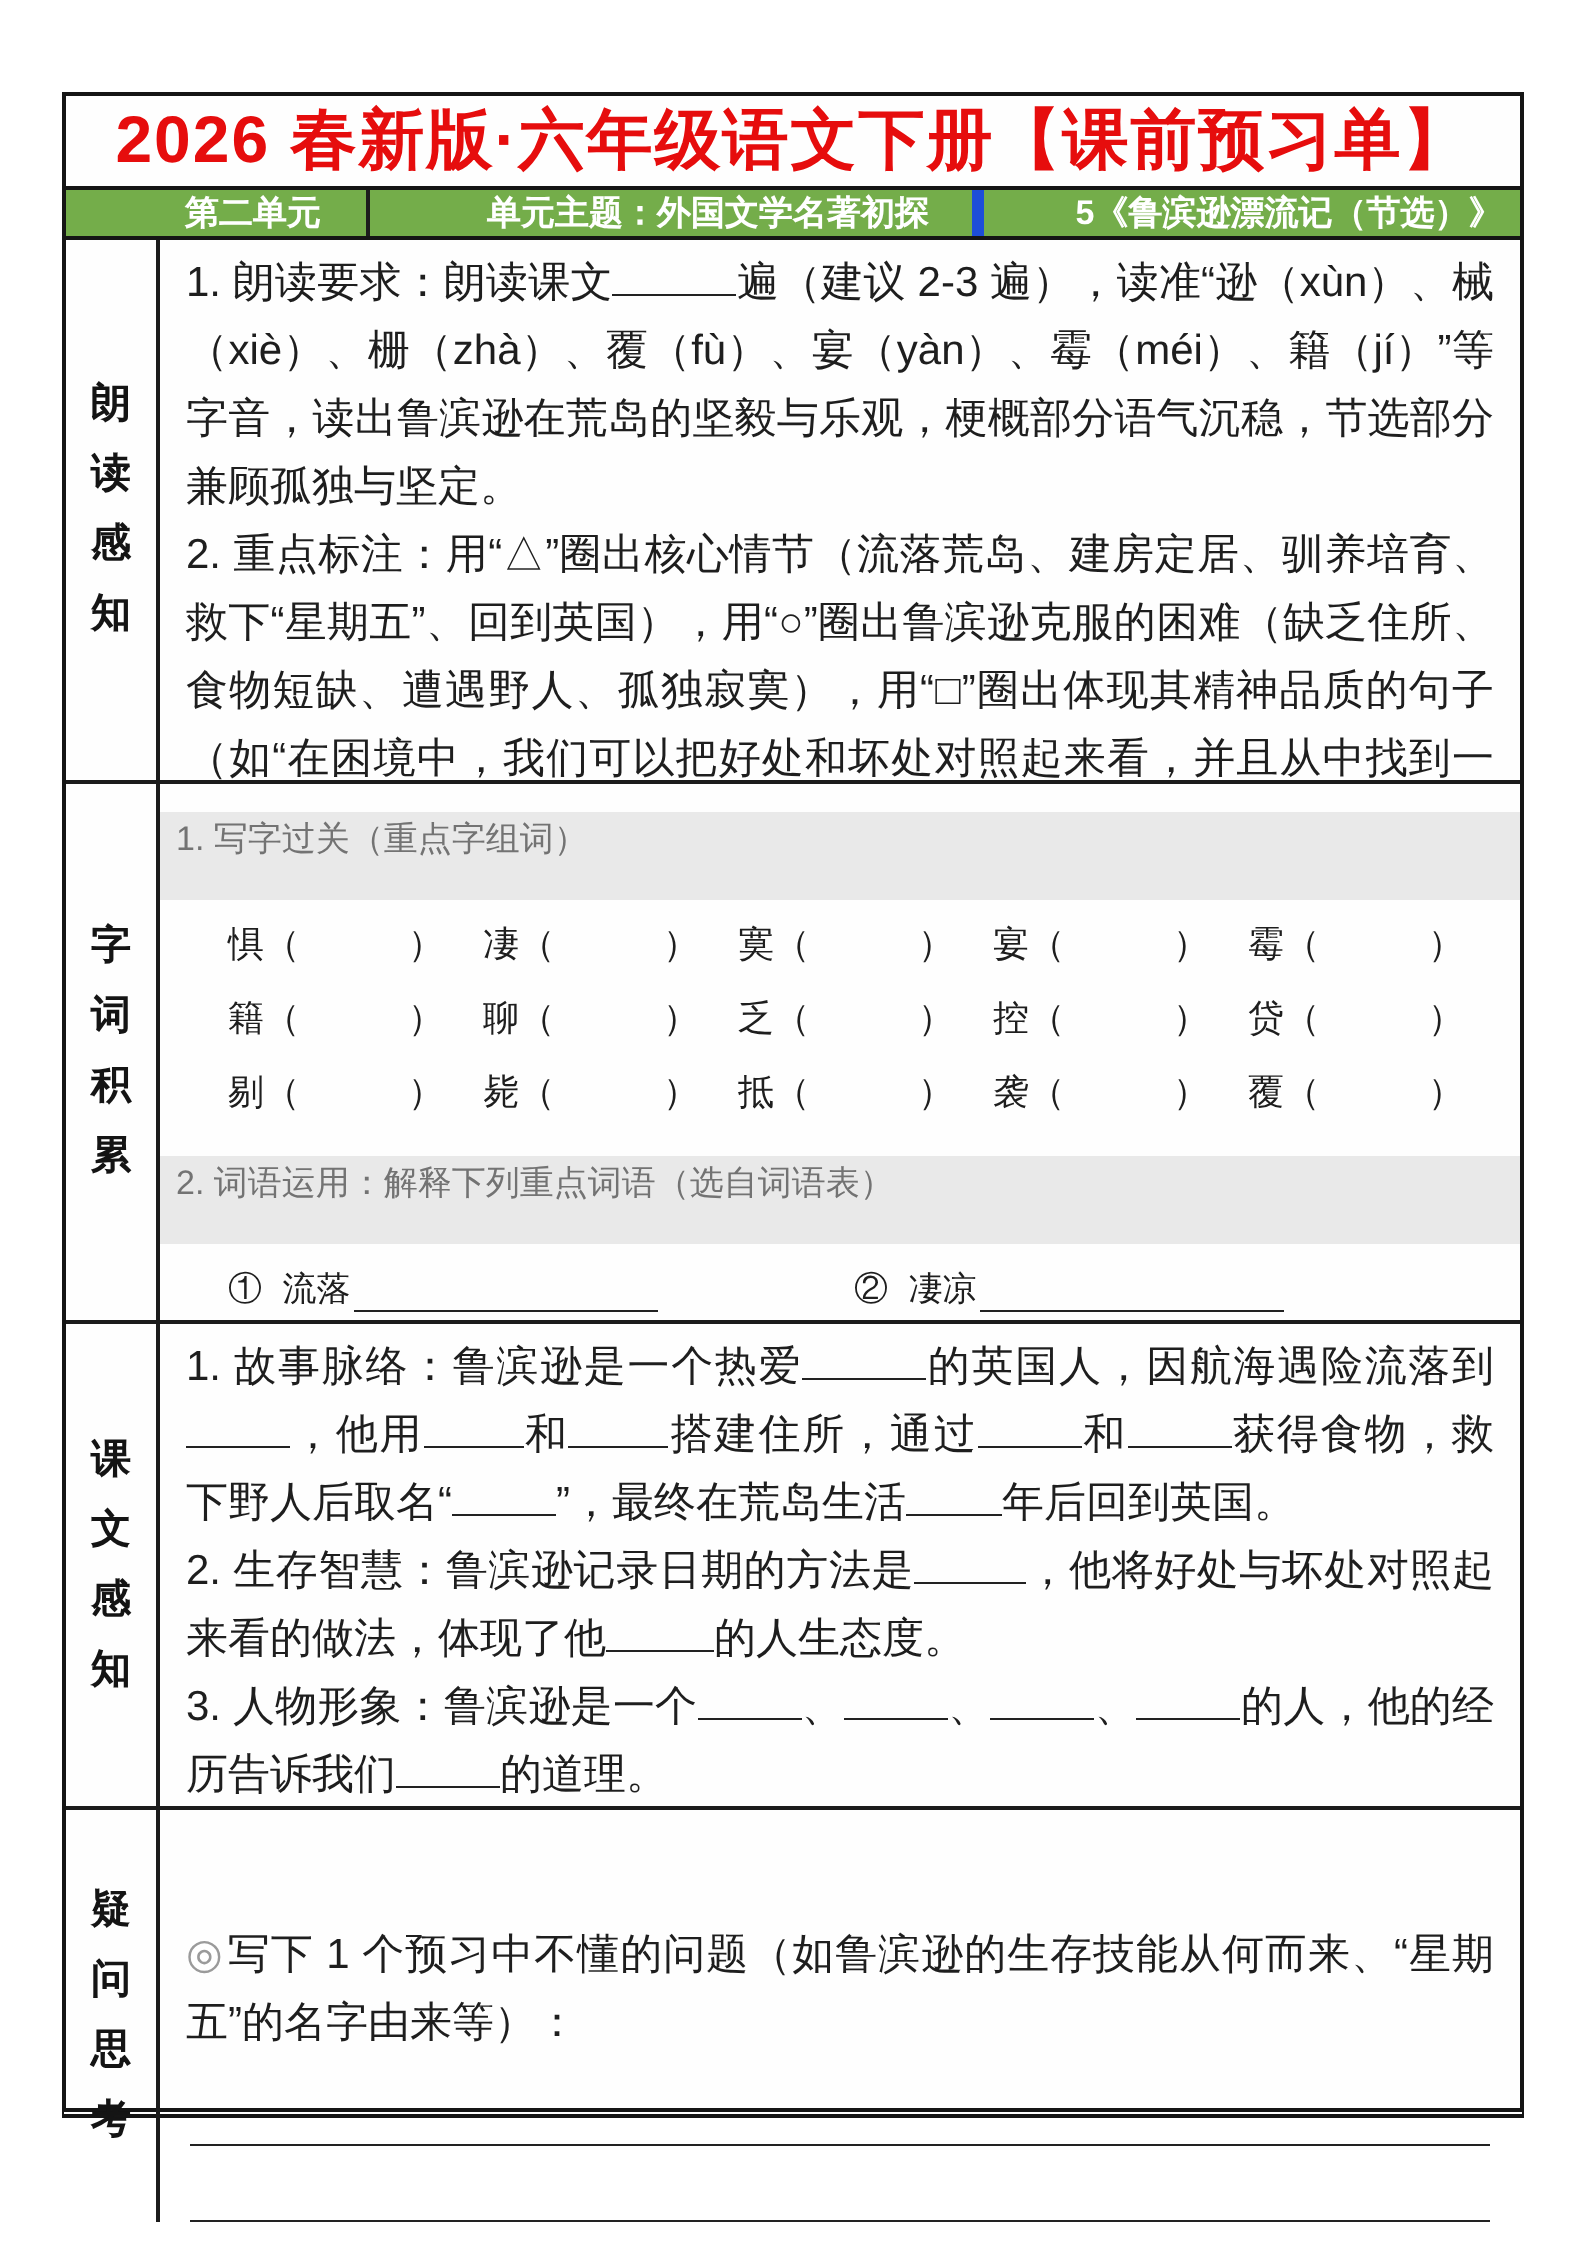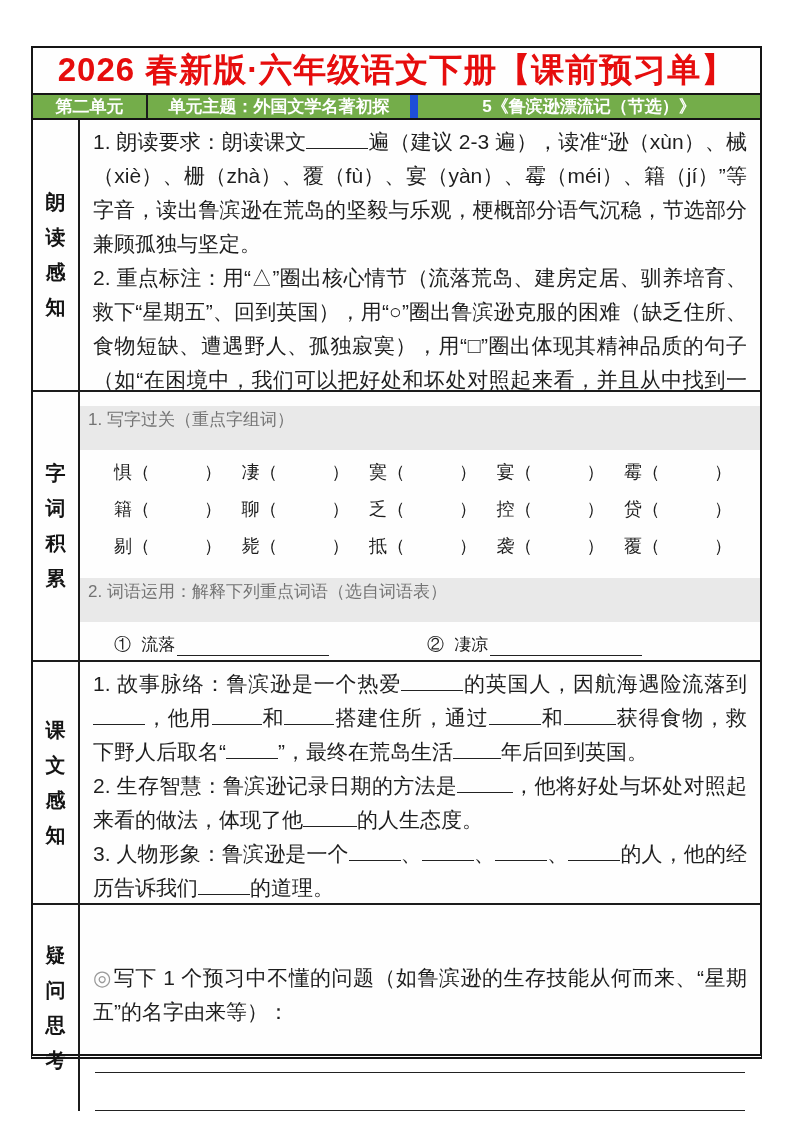--- a/index.html
+++ b/index.html
@@ -11,23 +11,23 @@
     display: flex; flex-direction: column; background: #fefefe; }
 
   
   .title-row { height: 56px; display: flex; align-items: center; justify-content: center;
     border-bottom: 2px solid #151515; }
   .title-text { color: #e60d0d; font-size: 33px; font-weight: 800; letter-spacing: 1px; white-space: nowrap; }
 
   
   .unit-bar { height: 34px; display: flex; background: #74ad4a; border-bottom: 2px solid #151515; }
   .ub-cell { display: flex; align-items: center; justify-content: center;
-    color: #ffffff; font-weight: bold; font-size: 17px; white-space: nowrap; }
+    color: #ffffff; font-weight: bold; font-size: 17px; white-space: nowrap; margin-left: 37px; }
   .ub-1 { width: 115px; border-right: 2px solid #1c1c1c; }
-  .ub-2 { width: 270px; border-right: 8px solid #1d4ed8; text-align: right; }
+  .ub-2 { width: 270px; border-right: 6px solid #1d4ed8; text-align: right; }
   .ub-3 { flex: 1; }
 
   
   .row { display: flex; border-bottom: 2px solid #1c1c1c; }
   .row:last-child { border-bottom: none; flex: 1; }
   .label-col { width: 47px; border-right: 2px solid #1c1c1c;
     display: flex; align-items: center; justify-content: center; }
   .vlabel { width: 1.1em; font-size: 20px; font-weight: bold; color: #141414;
     line-height: 1.75; text-align: center; word-break: break-all; }
   .content { flex: 1; overflow: hidden; }

